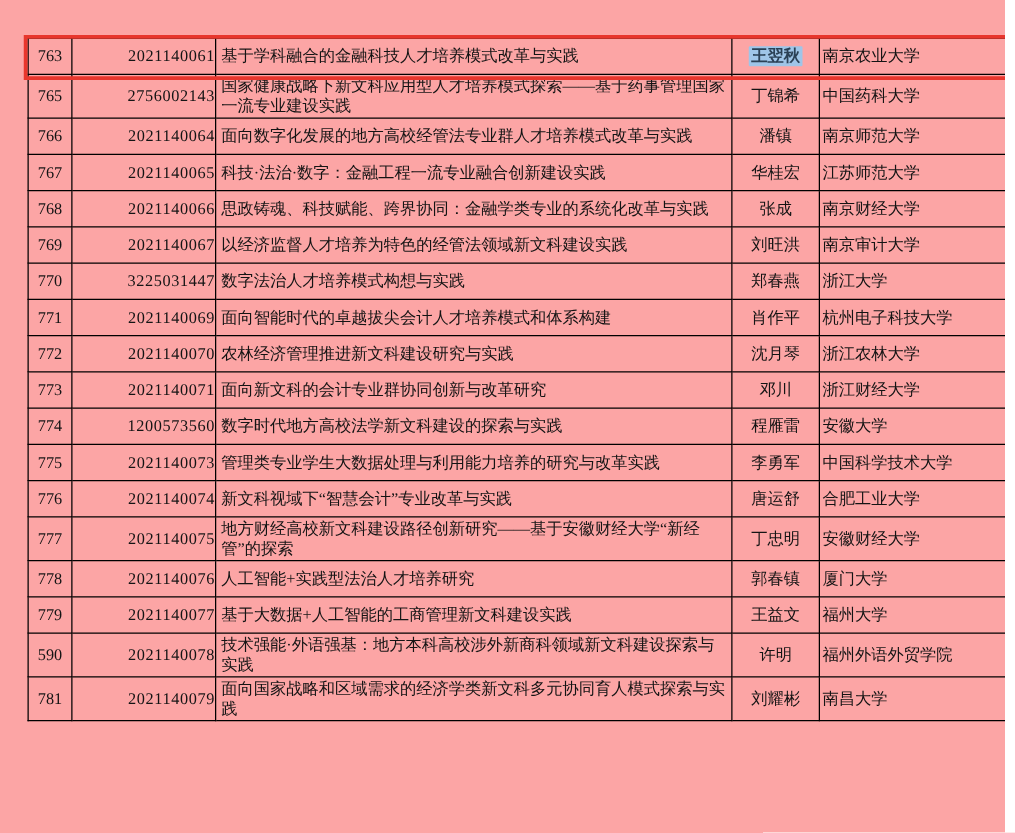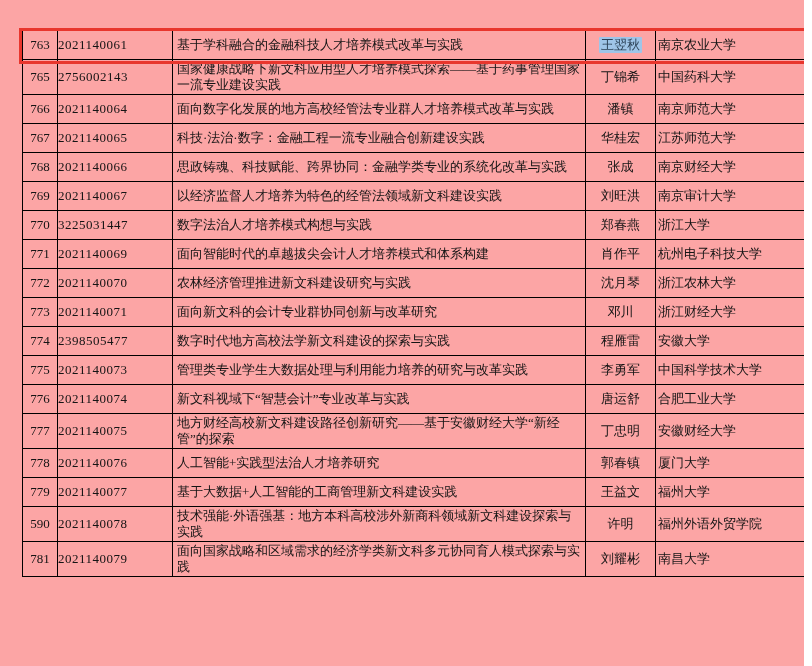--- a/index.html
+++ b/index.html
@@ -22,28 +22,29 @@
   table.projects td {
     border:1.5px solid #000000;
     font-size:13px;
     line-height:16px;
     color:#141414;
     vertical-align:middle;
     overflow:hidden;
   }
   table.projects tr { height:29px; }
   td.c-no { text-align:center; }
-  td.c-id { text-align:left; letter-spacing:0.5px; }
+  td.c-id { text-align:right; letter-spacing:0.5px; }
   td.c-title { text-align:left; padding:1px 4px; word-break:break-all; }
   td.c-name { text-align:center; }
   td.c-university { text-align:left; padding:0 2px; }
   .selected {
     display:inline-block;
     padding:0 2px;
     border-radius:1px;
+    font-weight:bold;
   }
   #redbox {
     position:absolute;
     border:3px solid #e8362d;
     pointer-events:none;
     z-index:5;
   }
   .footer {
     position:absolute;
     left:0; right:0;
@@ -133,21 +134,21 @@
         </tr>
         <tr>
           <td class="c-no">773</td>
           <td class="c-id">2021140071</td>
           <td class="c-title">面向新文科的会计专业群协同创新与改革研究</td>
           <td class="c-name">邓川</td>
           <td class="c-university">浙江财经大学</td>
         </tr>
         <tr>
           <td class="c-no">774</td>
-          <td class="c-id">2398505477</td>
+          <td class="c-id">1200573560</td>
           <td class="c-title">数字时代地方高校法学新文科建设的探索与实践</td>
           <td class="c-name">程雁雷</td>
           <td class="c-university">安徽大学</td>
         </tr>
         <tr>
           <td class="c-no">775</td>
           <td class="c-id">2021140073</td>
           <td class="c-title">管理类专业学生大数据处理与利用能力培养的研究与改革实践</td>
           <td class="c-name">李勇军</td>
           <td class="c-university">中国科学技术大学</td>

